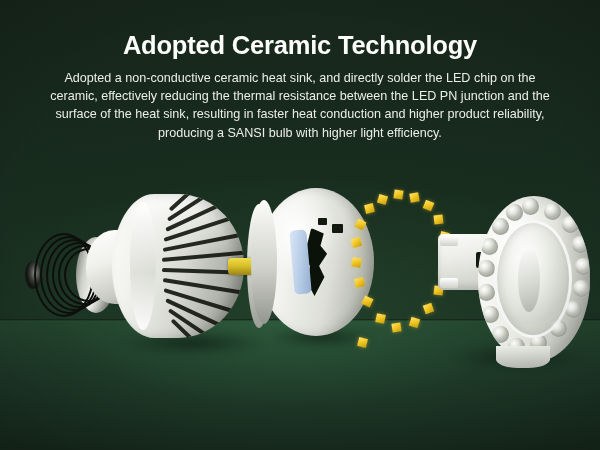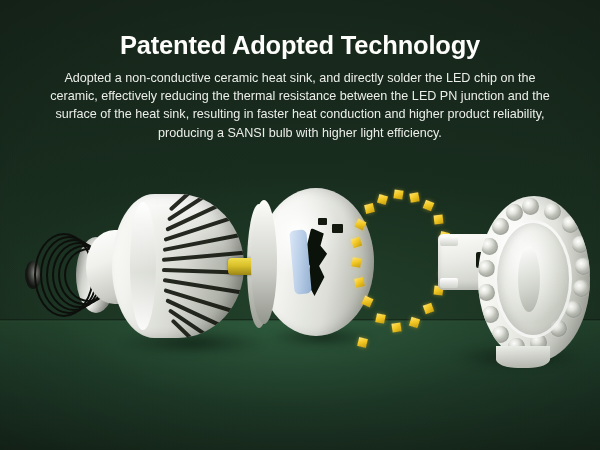--- a/index.html
+++ b/index.html
@@ -310,18 +310,18 @@
       <div class="lenslet" style="left:3px;top:42px;"></div>
       <div class="lenslet" style="left:14px;top:22px;"></div>
       <div class="lenslet" style="left:28px;top:8px;"></div>
       <div class="inner-ring"></div>
       <div class="core"></div>
     </div>
     <div class="foot"></div>
   </div>
 
   <div class="textwrap">
-    <div class="title">Patented Adopted Technology</div>
+    <div class="title">Adopted Ceramic Technology</div>
     <div class="body">Adopted a non-conductive ceramic heat sink, and directly solder the LED chip on the ceramic, effectively reducing the thermal resistance between the LED PN junction and the surface of the heat sink, resulting in faster heat conduction and higher product reliability, producing a SANSI bulb with higher light efficiency.</div>
   </div>
 
   <div class="vignette"></div>
 </div>
 
 </body></html>

